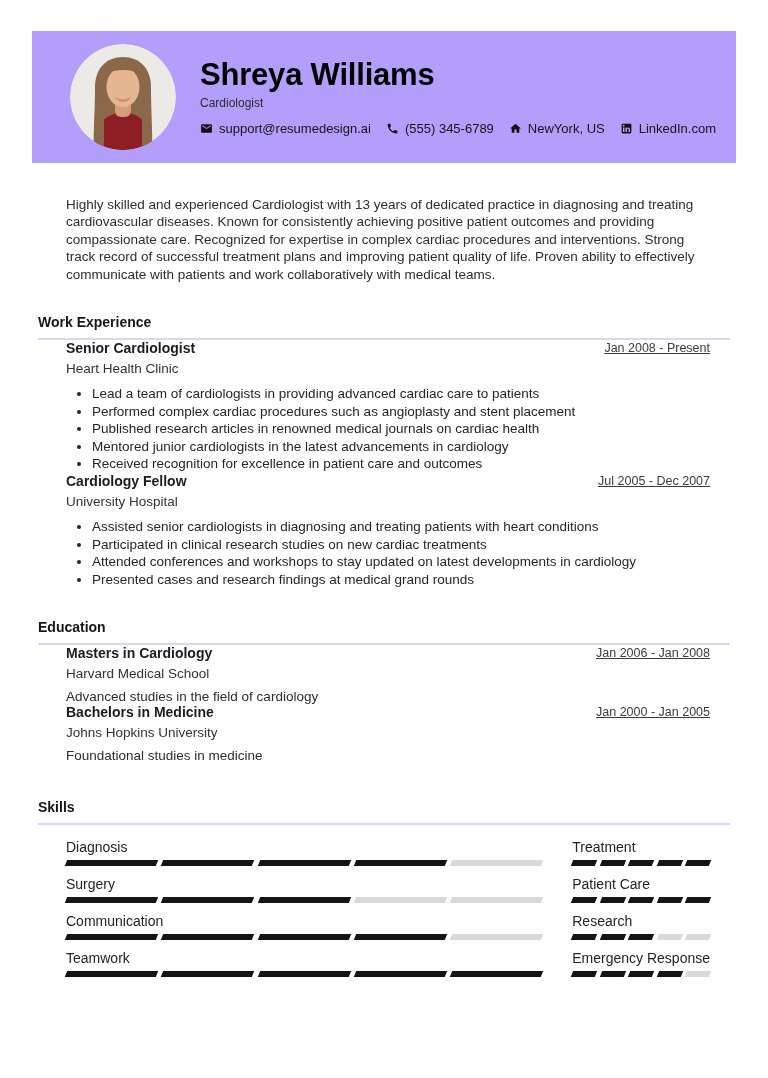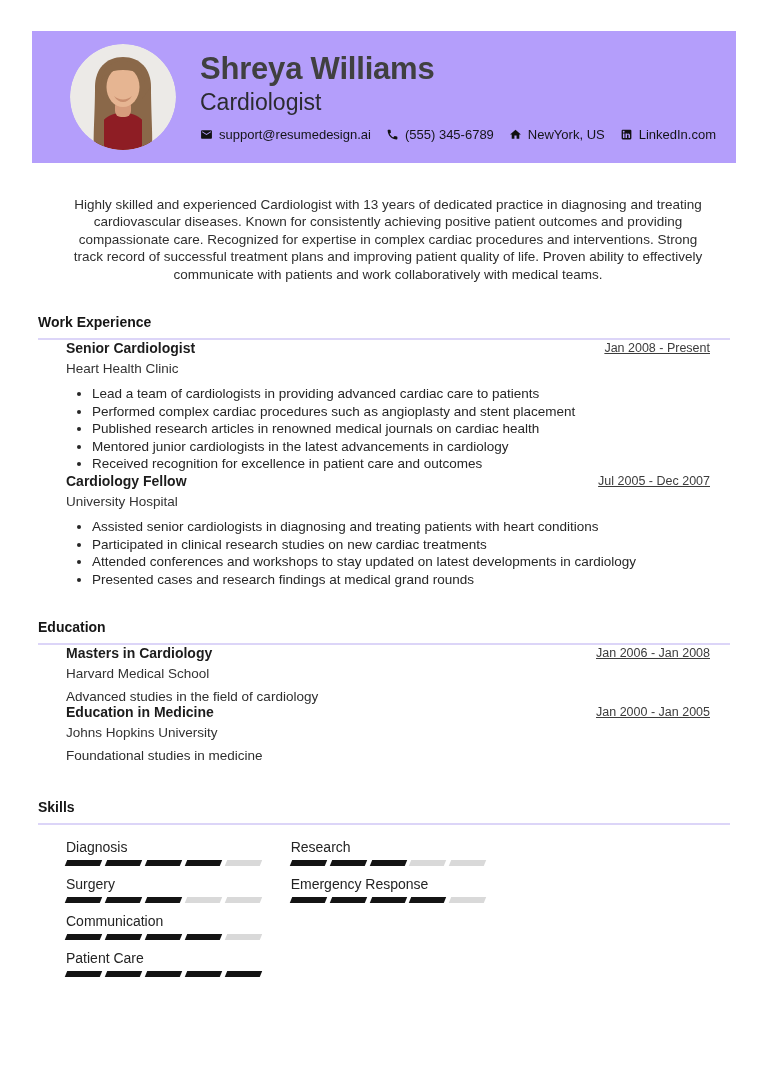--- a/index.html
+++ b/index.html
@@ -4,44 +4,44 @@
 <style>
   * { margin:0; padding:0; box-sizing:border-box; }
   html,body { background:#fff; }
   body { font-family:"Liberation Sans", sans-serif; color:#262626; }
   .page { width:768px; height:1078px; background:#fff; overflow:hidden; position:relative; }
 
   
   .header { margin:31px 32px 0 32px; height:132px; background:#b49efb; display:flex; align-items:center; padding-left:38px; }
   .avatar { width:106px; height:106px; border-radius:50%; overflow:hidden; flex:0 0 auto; }
   .header-text { margin-left:24px; }
-  .name { font-size:31px; font-weight:700; color:#404040; letter-spacing:-0.2px; line-height:1.1; }
-  .job-title-header { font-size:23px; color:#2b2b30; margin-top:3px; }
+  .name { font-size:31px; font-weight:700; color:#000000; letter-spacing:-0.2px; line-height:1.1; }
+  .job-title-header { font-size:12px; color:#2b2b30; margin-top:3px; }
   .contact-row { display:flex; gap:15px; margin-top:11px; align-items:center; }
   .contact-item { display:flex; align-items:center; gap:6px; font-size:13px; color:#141418; }
   .contact-item svg { width:13px; height:13px; fill:#111; display:block; }
 
   
   .content { padding:0 38px; }
-  .summary { margin:33px 20px 0 28px; font-size:13.5px; line-height:17.4px; color:#2e2e2e;text-align:center; }
+  .summary { margin:33px 20px 0 28px; font-size:13.5px; line-height:17.4px; color:#2e2e2e; }
 
   .section { margin-top:31px; }
   .section h2 { font-size:14px; font-weight:700; color:#161616; padding-bottom:8px; border-bottom:2px solid #dcd5f8; }
 
   .entry { padding-left:28px; padding-right:20px; }
   .entry-head { display:flex; justify-content:space-between; align-items:flex-start; }
   .entry-title { font-size:14px; font-weight:700; color:#1c1c1c; line-height:17px; }
   .entry-sub { font-size:13.5px; color:#333; margin-top:4px; line-height:16px; }
   .entry-date { font-size:12.5px; color:#3c3c3c; white-space:nowrap; margin-left:20px; line-height:15px; margin-top:1px;text-decoration:underline; }
   .entry-desc { font-size:13.5px; color:#2e2e2e; margin-top:7px; }
   ul.bullets { margin:8px 0 0 0; padding-left:26px; }
   ul.bullets li { font-size:13.5px; color:#262626; line-height:17.6px; }
 
   
-  .skills-grid { margin:14px 20px 0 28px; display:grid; grid-template-columns:1fr 1fr 1fr;
+  .skills-grid { margin:14px 20px 0 28px; display:grid; grid-template-columns:1fr;
                  grid-template-rows:repeat(4,auto); grid-auto-flow:column; column-gap:30px; row-gap:10px; }
   .skill-label { font-size:14px; color:#242424; line-height:16px; margin-bottom:5px; }
   .skill-bar { display:flex; gap:5px; height:6px; }
   .seg { flex:1; background:#d9d9d9; transform:skewX(-22deg); }
   .seg.filled { background:#141414; }
 </style>
 </head>
 <body>
 
 <div class="page">
@@ -149,21 +149,21 @@
             <div class="entry-sub">Harvard Medical School</div>
           </div>
           <div class="entry-date">Jan 2006 - Jan 2008</div>
         </div>
         <div class="entry-desc">Advanced studies in the field of cardiology</div>
       </div>
 
       <div class="entry">
         <div class="entry-head">
           <div>
-            <div class="entry-title">Education in Medicine</div>
+            <div class="entry-title">Bachelors in Medicine</div>
             <div class="entry-sub">Johns Hopkins University</div>
           </div>
           <div class="entry-date">Jan 2000 - Jan 2005</div>
         </div>
         <div class="entry-desc">Foundational studies in medicine</div>
       </div>
     </div>
 
     <div class="section" style="margin-top:36px;">
       <h2>Skills</h2>
@@ -192,20 +192,40 @@
           <div class="skill-label">Communication</div>
           <div class="skill-bar">
               <span class="seg filled"></span>
               <span class="seg filled"></span>
               <span class="seg filled"></span>
               <span class="seg filled"></span>
               <span class="seg"></span>
             </div>
         </div>
         <div class="skill">
+          <div class="skill-label">Teamwork</div>
+          <div class="skill-bar">
+              <span class="seg filled"></span>
+              <span class="seg filled"></span>
+              <span class="seg filled"></span>
+              <span class="seg filled"></span>
+              <span class="seg filled"></span>
+            </div>
+        </div>
+        <div class="skill">
+          <div class="skill-label">Treatment</div>
+          <div class="skill-bar">
+              <span class="seg filled"></span>
+              <span class="seg filled"></span>
+              <span class="seg filled"></span>
+              <span class="seg filled"></span>
+              <span class="seg filled"></span>
+            </div>
+        </div>
+        <div class="skill">
           <div class="skill-label">Patient Care</div>
           <div class="skill-bar">
               <span class="seg filled"></span>
               <span class="seg filled"></span>
               <span class="seg filled"></span>
               <span class="seg filled"></span>
               <span class="seg filled"></span>
             </div>
         </div>
         <div class="skill">

